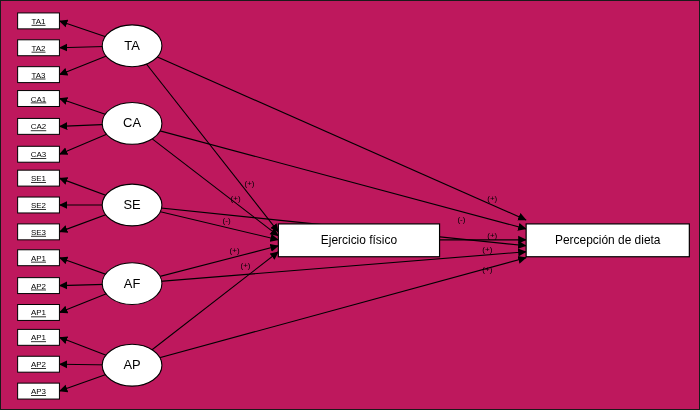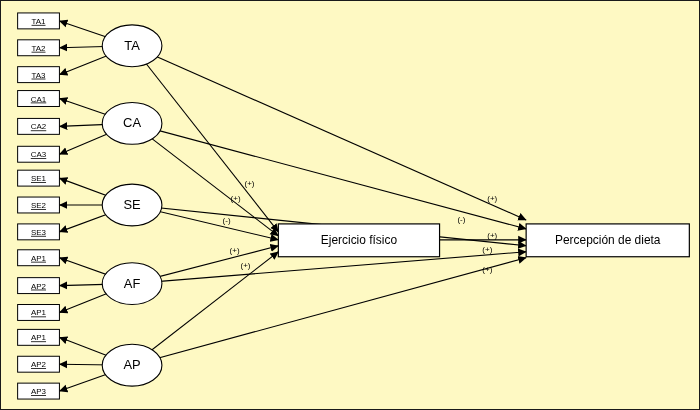--- a/index.html
+++ b/index.html
@@ -6,21 +6,21 @@
     margin: 0;
     padding: 0;
     background: #ffffff;
     font-family: "Liberation Sans", sans-serif;
   }
   .figure {
     width: 700px;
     height: 410px;
     box-sizing: border-box;
     border: 1px solid #1a1a1a;
-    background: #fef9c3;
+    background: #be185d;
     overflow: hidden;
   }
   svg {
     display: block;
     width: 100%;
     height: 100%;
     font-family: "Liberation Sans", sans-serif;
   }
   .ind-label {
     font-size: 8px;

